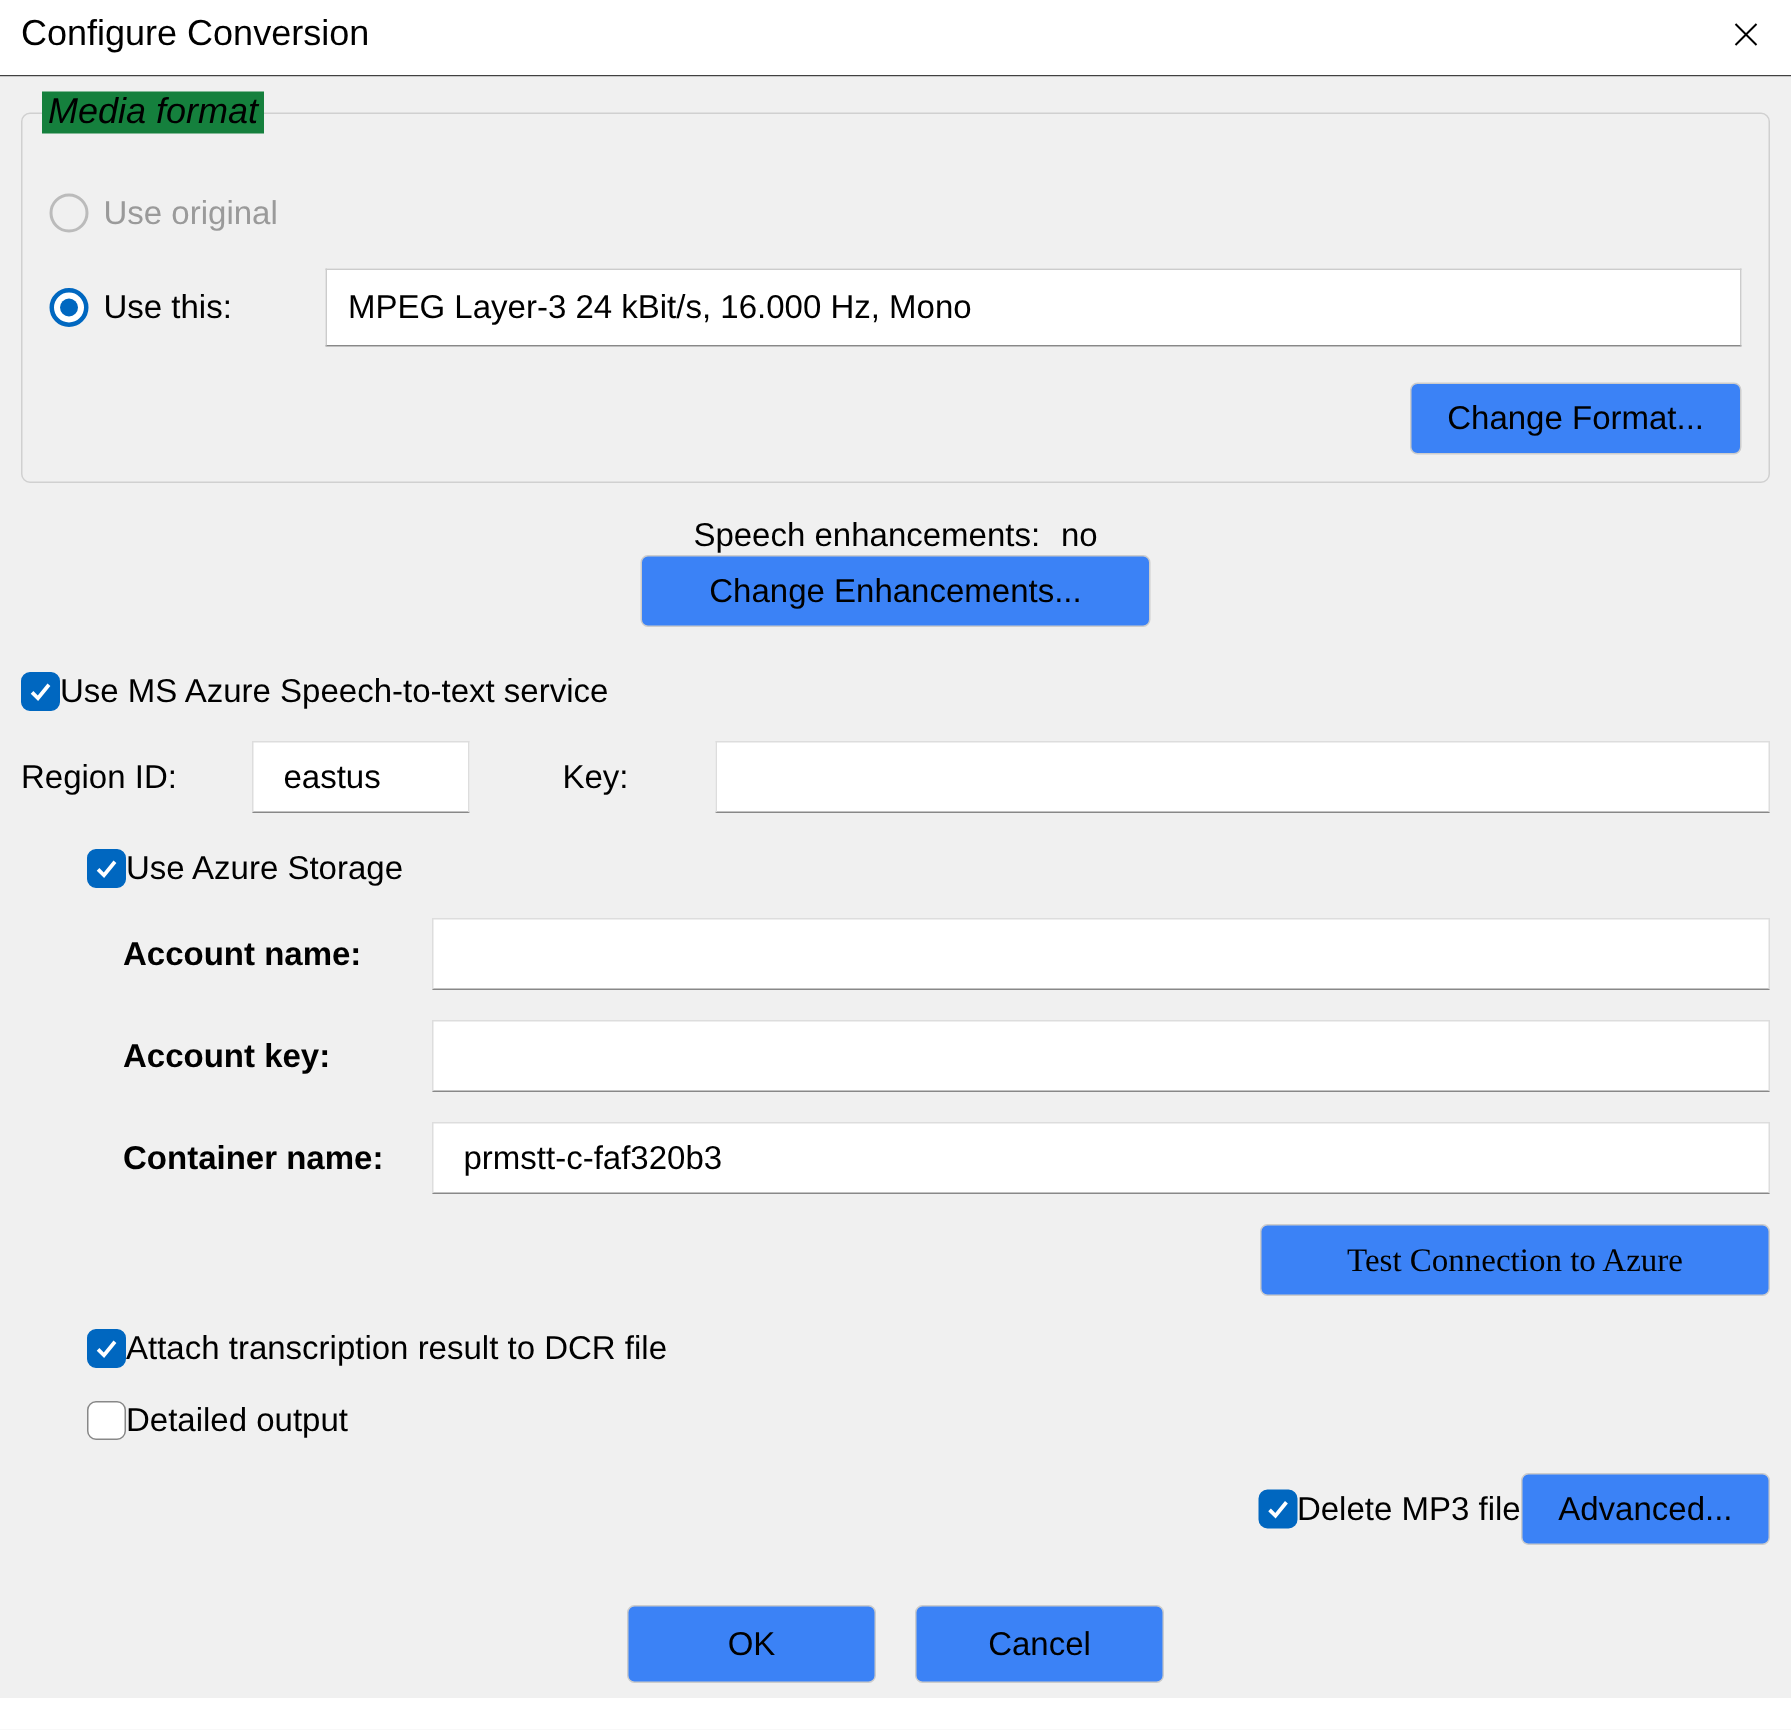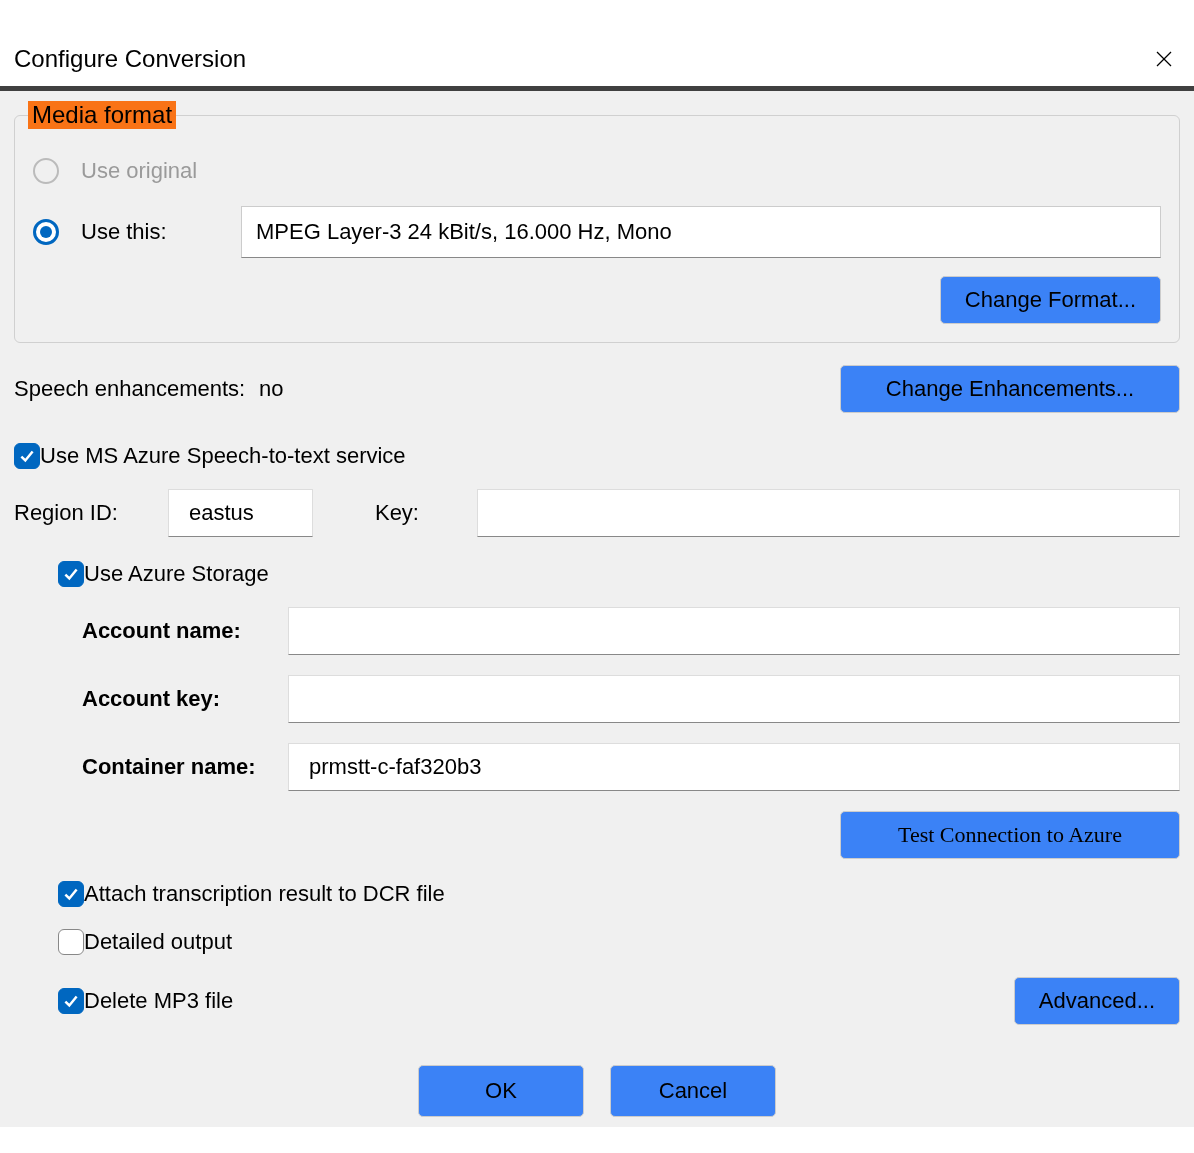--- a/index.html
+++ b/index.html
@@ -11,22 +11,21 @@
       width: 1194px;
       height: 1153px;
       position: relative;
       overflow: hidden;
     }
     .titlebar {
       display: flex;
       justify-content: space-between;
       align-items: center;
       padding: 6px 8px 10px 14px;
-      border-bottom: 5px solid #404040;
-      margin-top: 36px;
+      border-bottom: 1px solid #404040;
     }
     .titlebar .title {
       font-size: 24px;
     }
     .close-icon {
       width: 44px;
       height: 34px;
       display: flex;
       align-items: center;
       justify-content: center;
@@ -40,28 +39,29 @@
     fieldset.media {
       border: 1px solid #d0d0d0;
       border-radius: 6px;
       padding: 16px 18px 18px 18px;
       margin-bottom: 22px;
       position: relative;
     }
     fieldset.media legend {
       font-size: 24px;
       padding: 0 4px;
-      background: #f97316;
+      background: #15803d;
       margin-left: -5px;
+      font-style: italic;
     }
     .radio-row {
       display: flex;
       align-items: center;
-      gap: 22px;
-      margin: 13px 0;
+      gap: 10px;
+      margin: 24px 0;
     }
     .radio {
       width: 26px;
       height: 26px;
       border-radius: 50%;
       border: 2px solid #888;
       display: inline-flex;
       align-items: center;
       justify-content: center;
       background: #fff;
@@ -98,20 +98,21 @@
       font-family: inherit;
       cursor: pointer;
       white-space: nowrap;
     }
     .row-right { display: flex; justify-content: flex-end; margin-top: 18px; }
     .speech-row {
       display: flex;
       align-items: center;
       justify-content: space-between;
       margin: 14px 0 30px 0;
+      flex-direction: column;
     }
     .speech-label { font-size: 22px; }
     .checkbox-row {
       display: flex;
       align-items: center;
       gap: 0;
       margin: 10px 0;
     }
     .checkbox {
       width: 26px;
@@ -159,21 +160,21 @@
     }
     .storage-field-row .field-label {
       width: 206px;
       margin-left: 24px;
       font-weight: bold;
     }
     .storage-field-row input.text { flex: 1; }
     .test-row { display: flex; justify-content: flex-end; margin: 10px 0 16px 0; font-family: Liberation Serif, serif; }
     .adv-row {
       display: flex;
-      justify-content: space-between;
+      justify-content: flex-end;
       align-items: center;
       margin: 10px 0 10px 0;
     }
     .bottom-checks .checkbox-row { margin: 22px 0; }
     .footer {
       display: flex;
       justify-content: center;
       gap: 26px;
       margin-top: 40px;
     }

